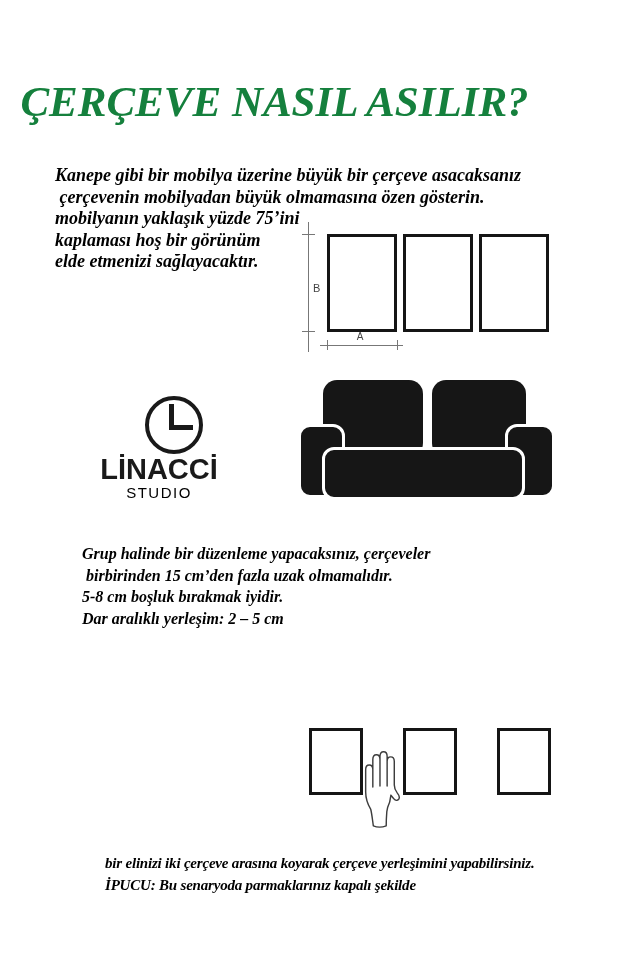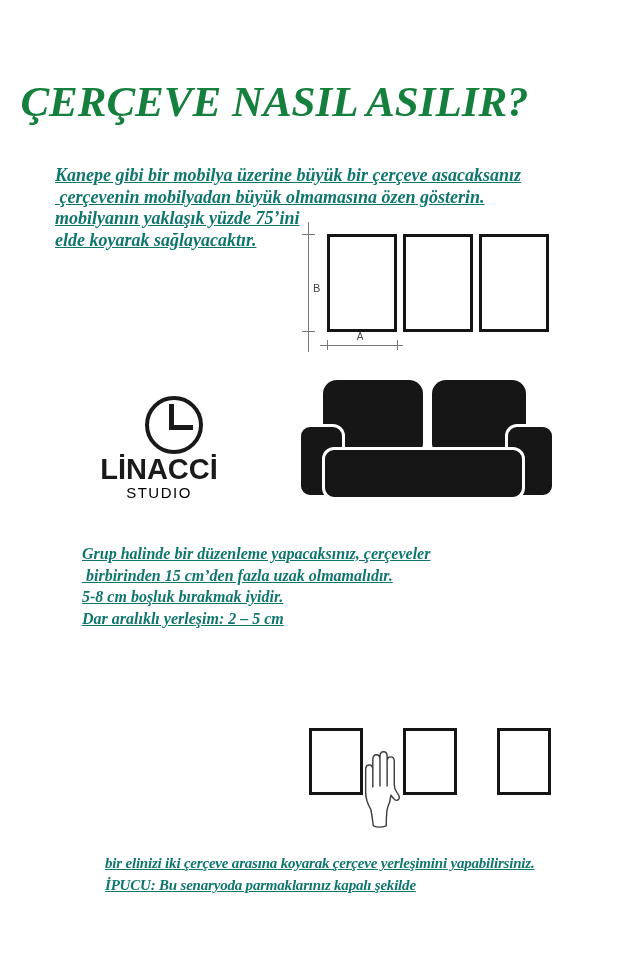--- a/index.html
+++ b/index.html
@@ -8,21 +8,21 @@
     background:#ffffff;overflow:hidden;
     font-family:"Liberation Serif",serif;color:#1b1b1b;
   }
   
   .title{
     position:absolute;left:0;top:76px;width:549px;text-align:center;
     font-size:43px;line-height:52px;font-weight:700;font-style:italic;
     letter-spacing:0px;color:#15803d;
   }
   
-  .para{position:absolute;font-weight:700;font-style:italic;color:#0f766e;text-decoration:underline;}
+  .para{position:absolute;font-weight:700;font-style:italic;color:#000000;}
   .para .ln{white-space:pre;}
   .intro{left:55px;top:165px;font-size:18px;line-height:21.5px;}
   .spacing{left:82px;top:543px;font-size:16px;line-height:21.5px;}
   .tip{left:105px;top:852px;font-size:15px;line-height:22px;letter-spacing:-0.2px;}
   
   .size-diagram{position:absolute;left:305px;top:220px;width:252px;height:138px;}
   .dimline{position:absolute;background:#777;}
   .dimlabel{
     position:absolute;font-family:"Liberation Sans",sans-serif;
     font-style:normal;font-weight:400;font-size:11px;color:#444;
@@ -70,21 +70,22 @@
 <body>
 
 <div class="page">
 
   <div class="title">ÇERÇEVE NASIL ASILIR?</div>
 
   <div class="para intro">
     <div class="ln">Kanepe gibi bir mobilya üzerine büyük bir çerçeve asacaksanız</div>
     <div class="ln"> çerçevenin mobilyadan büyük olmamasına özen gösterin.</div>
     <div class="ln">mobilyanın yaklaşık yüzde 75’ini</div>
-    <div class="ln">elde koyarak sağlayacaktır.</div>
+    <div class="ln">kaplaması hoş bir görünüm</div>
+    <div class="ln">elde etmenizi sağlayacaktır.</div>
   </div>
 
   <div class="size-diagram">
     <div class="dimline b-line"></div>
     <div class="dimline b-tick t"></div>
     <div class="dimline b-tick b"></div>
     <div class="dimlabel b-label">B</div>
 
     <div class="frame sd-f1"></div>
     <div class="frame sd-f2"></div>

